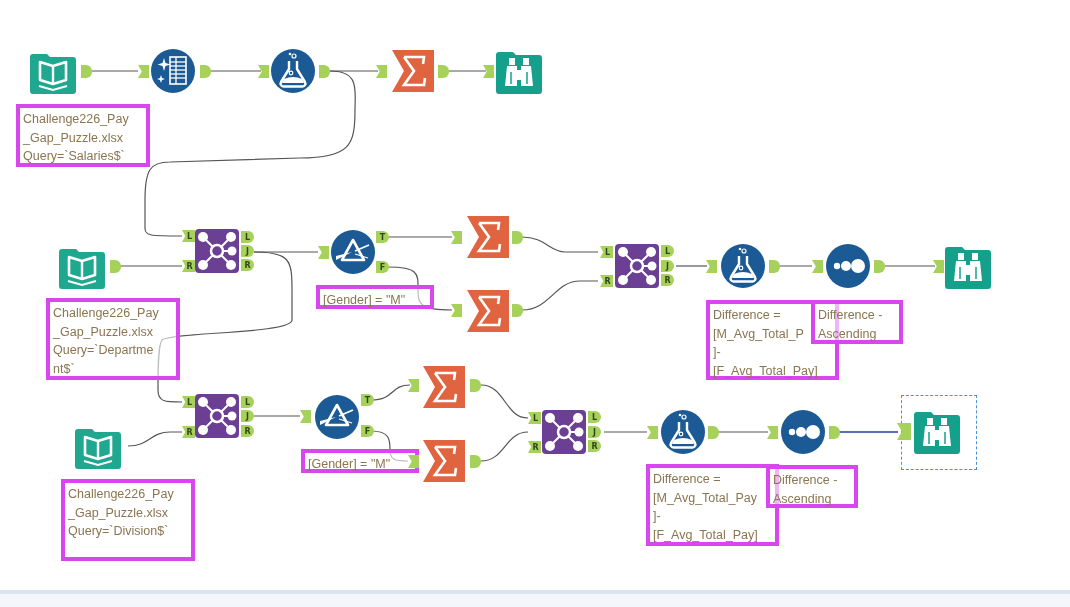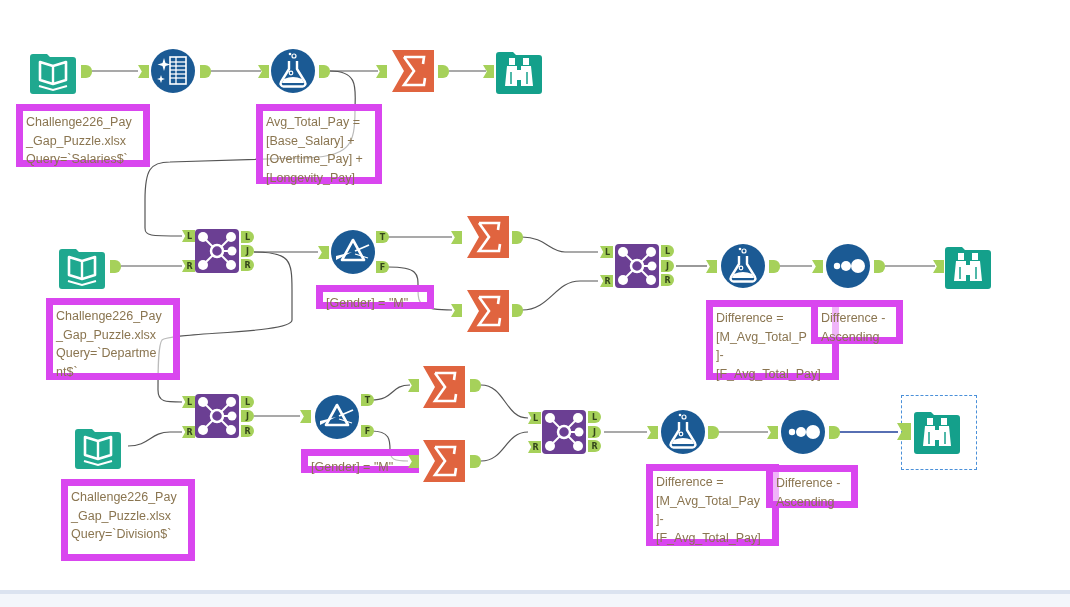--- a/index.html
+++ b/index.html
@@ -8,21 +8,21 @@
   #canvas { position:absolute; left:0; top:0; width:1070px; height:590px; }
   #wires { position:absolute; left:0; top:0; width:1070px; height:590px; }
   .tool { position:absolute; width:46px; height:46px; }
   .tool svg { width:46px; height:46px; display:block; }
   .anchor { position:absolute; width:11px; height:13px; background:#a6d15a; }
   .anchor.in { clip-path:polygon(0 0,100% 0,100% 100%,0 100%,35% 50%); }
   .anchor.out { border-radius:0 6px 6px 0; }
   .anchor.lbl { width:13px; height:12px; font:bold 8px "DejaVu Sans", sans-serif; color:#33461a;
                 display:flex; align-items:center; justify-content:center; }
   .anchor.lbl.in { clip-path:polygon(0 0,100% 0,100% 100%,0 100%,25% 50%); padding-left:2px; box-sizing:border-box;}
-  .anno { position:absolute; border:7px solid #d946ef; background:rgba(255,255,255,0.6);
+  .anno { position:absolute; border:4px solid #d946ef; background:rgba(255,255,255,0.6);
           font:12.5px "Liberation Sans", sans-serif; color:#8a7550; line-height:18.5px;
           padding:2px 3px; box-sizing:border-box; white-space:pre-wrap; word-break:break-all; }
   .selected { position:absolute; border:1px dashed #4a90d9; }
   #statusbar { position:absolute; left:0; top:590px; width:1070px; height:17px; background:#f3f6fb; border-top:4px solid #dbe3f0; box-sizing:border-box; }
 </style>
 </head>
 <body>
 
 <svg width="0" height="0" style="position:absolute">
   <defs>
@@ -151,24 +151,20 @@
     </div>
   <div class="anchor out" style="left:200px;top:65px"></div>
 
   <div class="anchor in" style="left:258px;top:65px"></div>
   <div class="tool" style="left:270px;top:48px">
       <svg>
         <use href="#sym-formula"></use>
       </svg>
     </div>
   <div class="anchor out" style="left:319px;top:65px"></div>
-  <div class="anno" style="left:256px;top:104px;width:126px;height:80px">Avg_Total_Pay =
-[Base_Salary] +
-[Overtime_Pay] +
-[Longevity_Pay]</div>
 
   <div class="anchor in" style="left:376px;top:65px"></div>
   <div class="tool" style="left:390px;top:48px">
       <svg>
         <use href="#sym-summarize"></use>
       </svg>
     </div>
   <div class="anchor out" style="left:438px;top:65px"></div>
 
   <div class="anchor in" style="left:483px;top:65px"></div>

